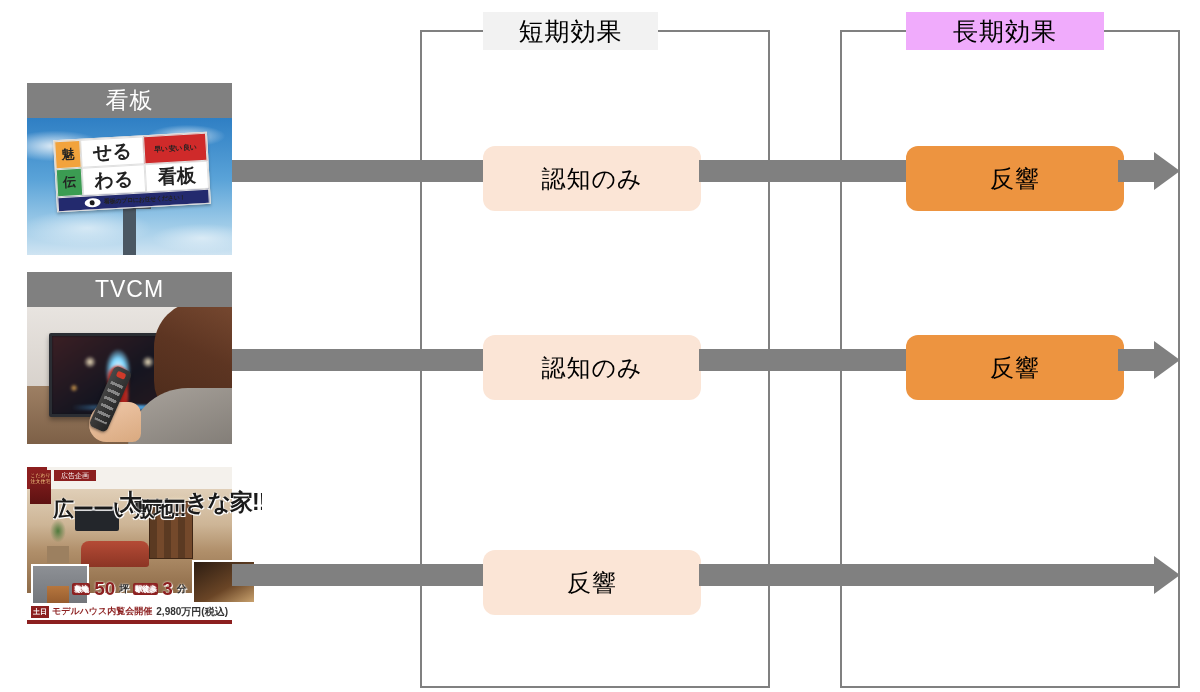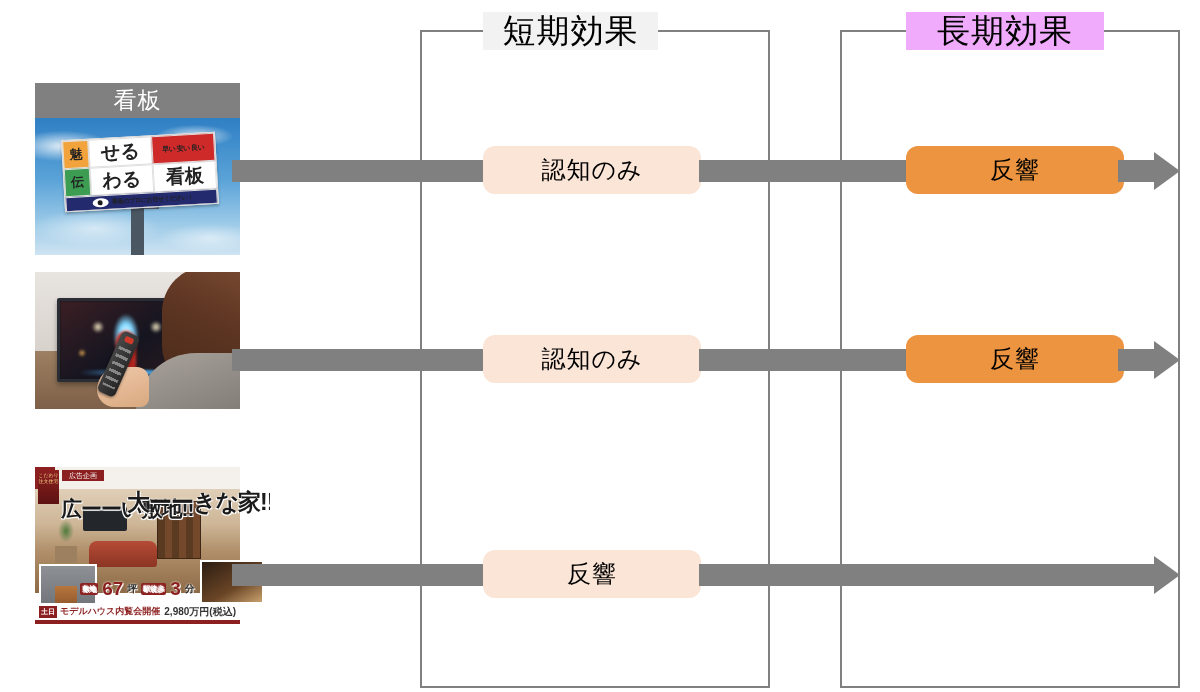--- a/index.html
+++ b/index.html
@@ -30,21 +30,21 @@
   }
   #bracket-short { left: 420px; top: 30px; width: 350px; height: 658px; }
   #bracket-long  { left: 840px; top: 30px; width: 340px; height: 658px; }
 
   .bracket-label {
     position: absolute;
     top: 12px;
     height: 38px;
     line-height: 38px;
     text-align: center;
-    font-size: 33px;
+    font-size: 25px;
     letter-spacing: 1px;
     white-space: nowrap;
     color: #000000;
   }
   #label-short {
     left: 483px;
     width: 175px;
     background: #f2f2f2;
   }
   #label-long {
@@ -54,21 +54,21 @@
   }
 
   
   .row { position: absolute; left: 0; width: 1200px; }
   #row-0 { top: 83px;  height: 172px; }
   #row-1 { top: 272px; height: 172px; }
   #row-2 { top: 467px; height: 192px; }
 
   .media-card {
     position: absolute;
-    left: 35px;
+    left: 27px;
     top: 0;
     width: 205px;
   }
   .media-header {
     height: 35px;
     line-height: 35px;
     background: #808080;
     color: #ffffff;
     text-align: center;
     font-size: 23px;
@@ -299,21 +299,21 @@
     position: absolute;
     width: 0; height: 0;
     border-top: 19px solid transparent;
     border-bottom: 19px solid transparent;
     border-left: 26px solid #808080;
   }
 
   
   .pill {
     position: absolute;
-    height: 48px;
+    height: 65px;
     border-radius: 12px;
     display: flex;
     align-items: center;
     justify-content: center;
     font-size: 24px;
     letter-spacing: 1px;
     color: #000000;
     white-space: nowrap;
   }
   .pill-peach  { background: #FBE5D6; }
@@ -358,20 +358,21 @@
     <div class="pill pill-peach" style="left:483px; top:63px; width:218px;">認知のみ</div>
     <div class="arrow-shaft" style="left:699px; top:77px; width:230px;"></div>
     <div class="pill pill-orange" style="left:906px; top:63px; width:218px;">反響</div>
     <div class="arrow-shaft" style="left:1118px; top:77px; width:38px;"></div>
     <div class="arrow-head" style="left:1154px; top:69px;"></div>
   </div>
 
   <div class="row" id="row-1">
 
     <div class="media-card">
+      <div class="media-header">TVCM</div>
 
       <div class="media-thumb" id="thumb-1">
         <div class="tv-wall"></div>
         <div class="tv-set">
           <div class="tv-screen"></div>
           <div class="tv-red"></div>
           <div class="tv-glow"></div>
         </div>
         <div class="tv-stand"></div>
         <div class="person-head"></div>
@@ -403,21 +404,21 @@
         </div>
         <div class="fl-top"></div>
         <div class="fl-badge">こだわり 注文住宅</div>
         <div class="fl-tag">広告企画</div>
         <div class="fl-head">広ーーい敷地!!</div>
         <div class="fl-head" style="left:92px; top:20px; font-size:23px;">大ーーきな家!!</div>
         <div class="fl-inset"></div>
         <div class="fl-house"></div>
         <div class="fl-numbers">
           <span class="lbl">敷地</span>
-          <span>67</span>
+          <span>50</span>
           <span class="unit">坪</span>
           <span class="lbl">駅徒歩</span>
           <span>3</span>
           <span class="unit">分</span>
         </div>
         <div class="fl-bar">
           <span class="day">土日</span>
           <span>モデルハウス内覧会開催</span>
           <span class="price">2,980万円(税込)</span>
         </div>

